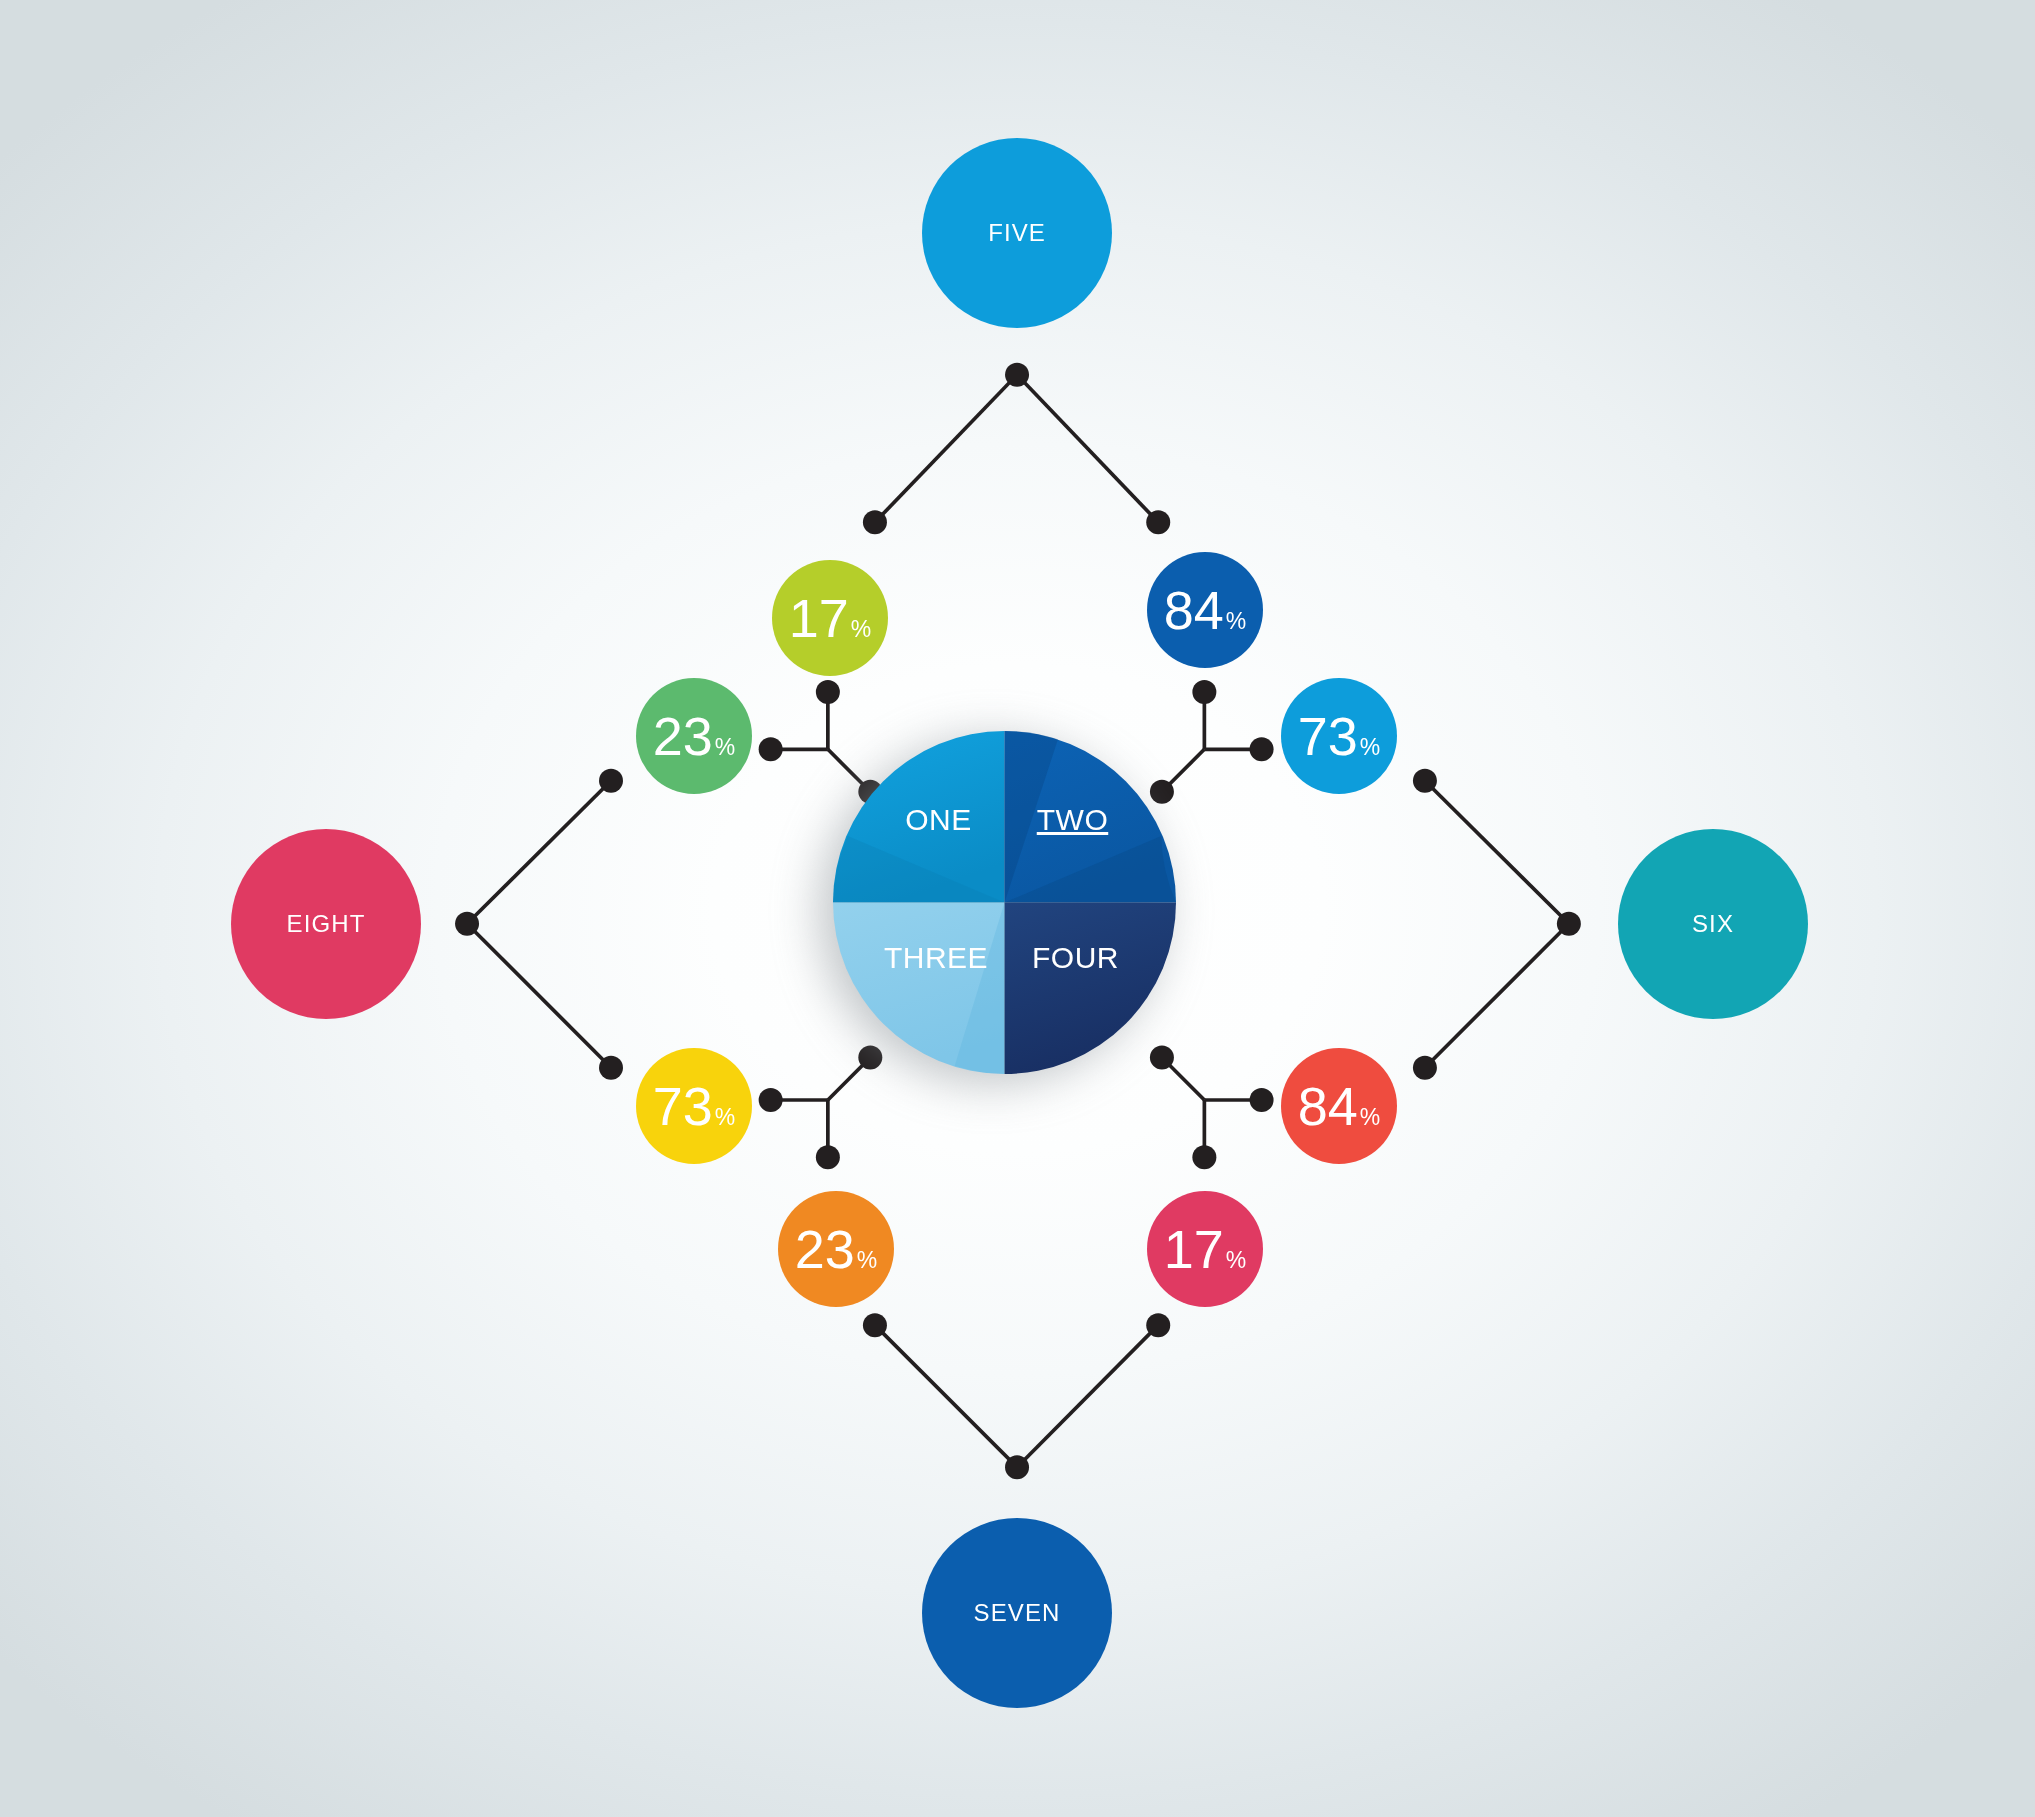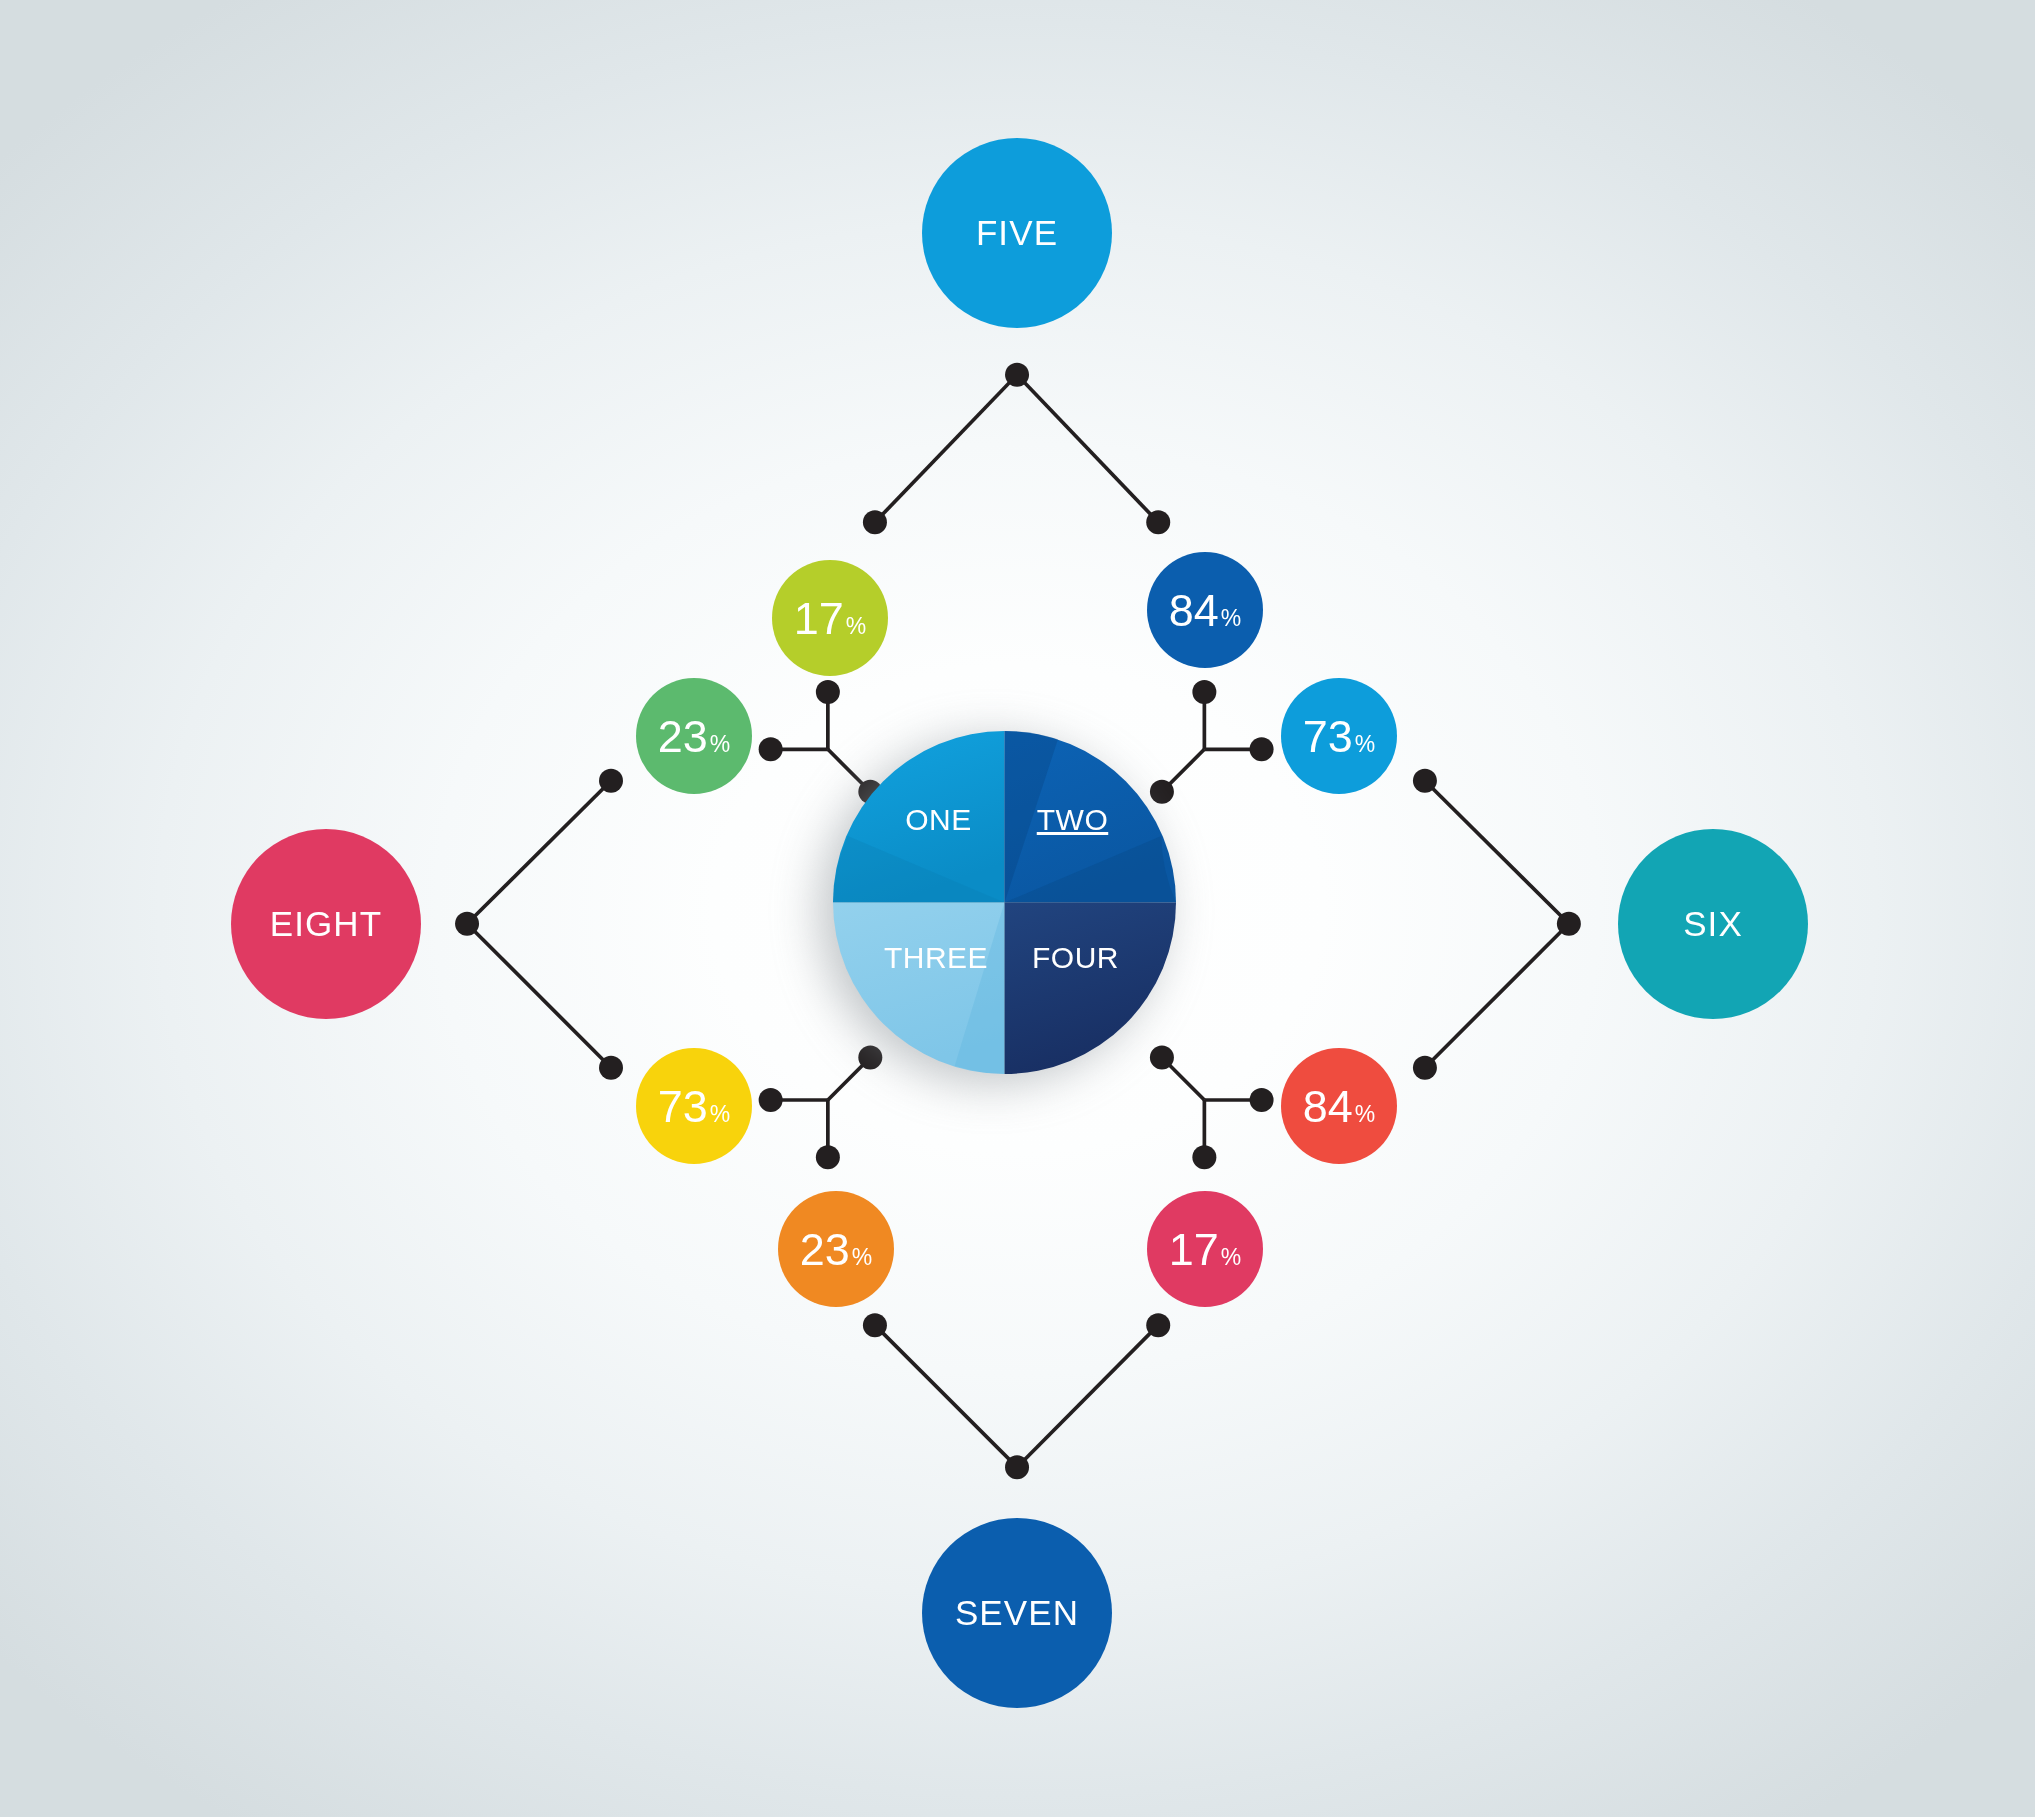--- a/index.html
+++ b/index.html
@@ -109,30 +109,30 @@
     display: flex;
     align-items: baseline;
     justify-content: center;
     white-space: nowrap;
   }
 
   
   .big {
     width: 190px;
     height: 190px;
-    font-size: 35px;
+    font-size: 24px;
     letter-spacing: 1.1px;
   }
   
   .badge {
     width: 116px;
     height: 116px;
   }
   .badge .num {
-    font-size: 45px;
+    font-size: 54px;
     line-height: 1;
   }
   .badge .pct {
     font-size: 23px;
     line-height: 1;
     margin-left: 1.8px;
   }
 </style>
 </head>
 <body>

